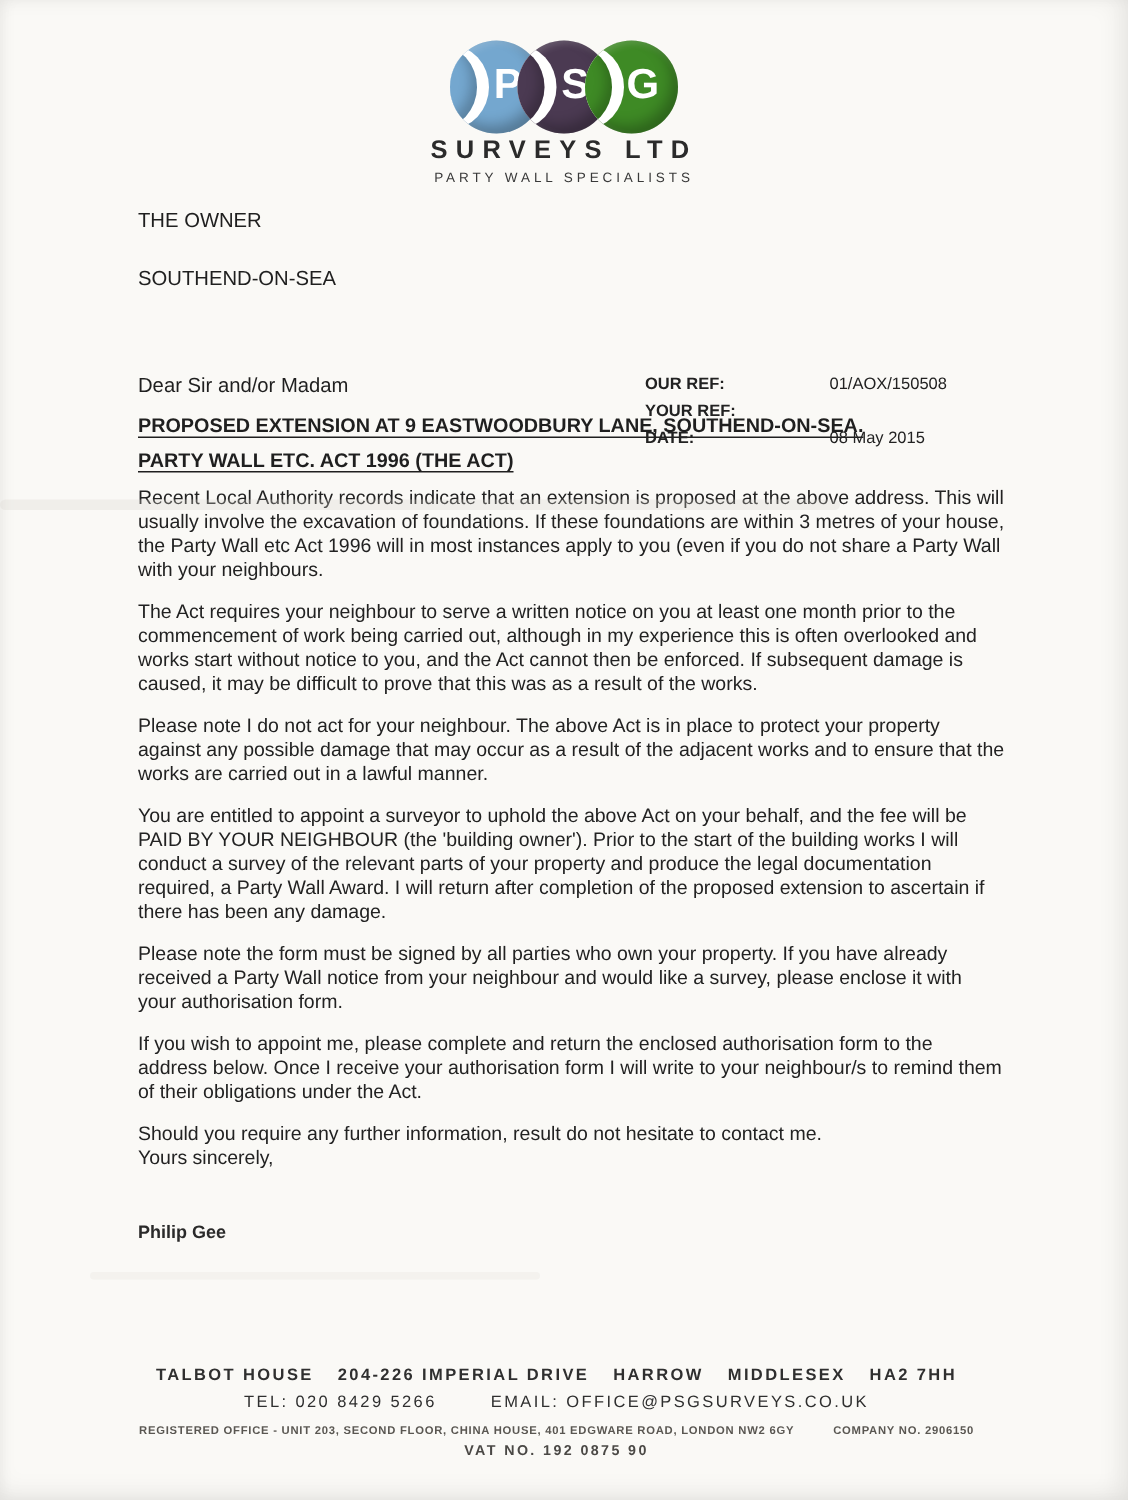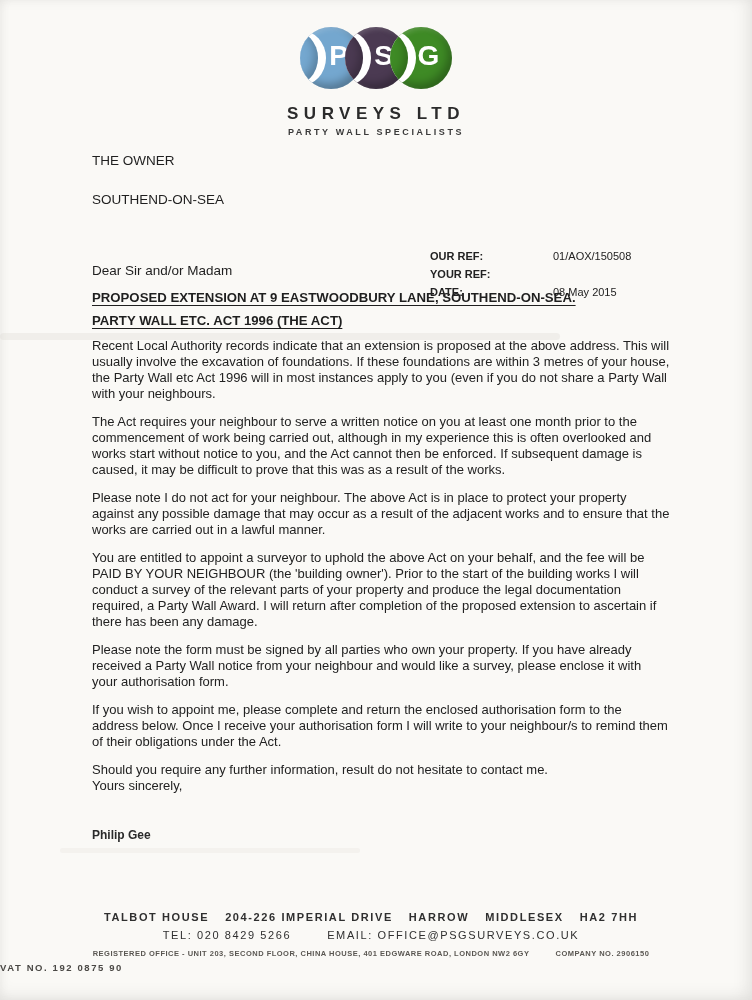--- a/index.html
+++ b/index.html
@@ -28,22 +28,22 @@
   }
   .ball + .ball{margin-left:-17px;}
   .ball-1{z-index:1;} .ball-2{z-index:2;} .ball-3{z-index:3;}
   .ball::before{content:"";position:absolute;width:52px;height:56px;border-radius:50%;background:#fff;left:-26px;top:3px;}
   .ball::after{content:"";position:absolute;width:52px;height:56px;border-radius:50%;background:var(--c);left:-34px;top:3px;
     box-shadow:inset -4px -4px 8px rgba(0,0,0,0.22);}
   .ball b{
     position:absolute;z-index:4;left:0;right:0;top:13px;text-align:center;padding-left:15px;
     font-size:28px;font-weight:bold;color:#ffffff;letter-spacing:0;
   }
-  .logo-company{margin-top:14px;font-size:17px;font-weight:bold;letter-spacing:5.5px;color:#2b2b2b;}
-  .logo-tagline{margin-top:3px;font-size:9px;font-weight:bold;letter-spacing:2.6px;color:#3a3a3a;}
+  .logo-company{margin-top:0;font-size:17px;font-weight:bold;letter-spacing:5.5px;color:#2b2b2b;}
+  .logo-tagline{margin-top:3px;font-size:9px;font-weight:normal;letter-spacing:2.6px;color:#3a3a3a;}
 
   
   .letter{padding:0 86px 0 92px;}
   .recipient-line1{margin-top:16px;font-size:13.5px;}
   .recipient-line2{margin-top:24px;font-size:13.5px;}
 
   .refs{position:absolute;left:430px;top:247px;font-size:11px;}
   .ref-row{display:flex;line-height:18px;gap:43px;}
   .ref-label{font-weight:bold;width:80px;color:#222;}
   .ref-value{color:#222;}
@@ -51,21 +51,21 @@
   .salutation{margin-top:56px;font-size:13.5px;}
   .subject{margin-top:8px;font-weight:bold;font-size:13.2px;}
   .subject-line{line-height:23px;text-decoration:underline;text-underline-offset:3px;text-decoration-thickness:1.4px;}
 
   .body-text{margin-top:6px;width:578px;}
   .body-text p{margin:0 0 12px 0;font-size:13px;line-height:16px;color:#222;}
   .closing p{margin:0;font-size:13px;line-height:16px;}
   .signature{margin-top:34px;font-size:12px;font-weight:bold;color:#2a2a2a;}
 
   
-  .footer{position:absolute;left:0;right:10px;top:911px;text-align:left;color:#333;}
+  .footer{position:absolute;left:0;right:10px;top:911px;text-align:center;color:#333;}
   .f-line{display:flex;justify-content:center;align-items:baseline;}
   .f-address{gap:16px;font-size:11px;font-weight:bold;letter-spacing:1.6px;color:#2f2f2f;}
   .f-contact{margin-top:6px;gap:36px;font-size:11px;font-weight:normal;letter-spacing:1.6px;color:#2f2f2f;}
   .f-reg{margin-top:8px;gap:26px;font-size:7.5px;font-weight:bold;letter-spacing:0.5px;color:#5a5752;}
   .f-vat{margin-top:4px;font-size:9.5px;font-weight:bold;letter-spacing:1.6px;color:#4a4845;}
 </style>
 </head>
 <body>
 
 <div class="page">

